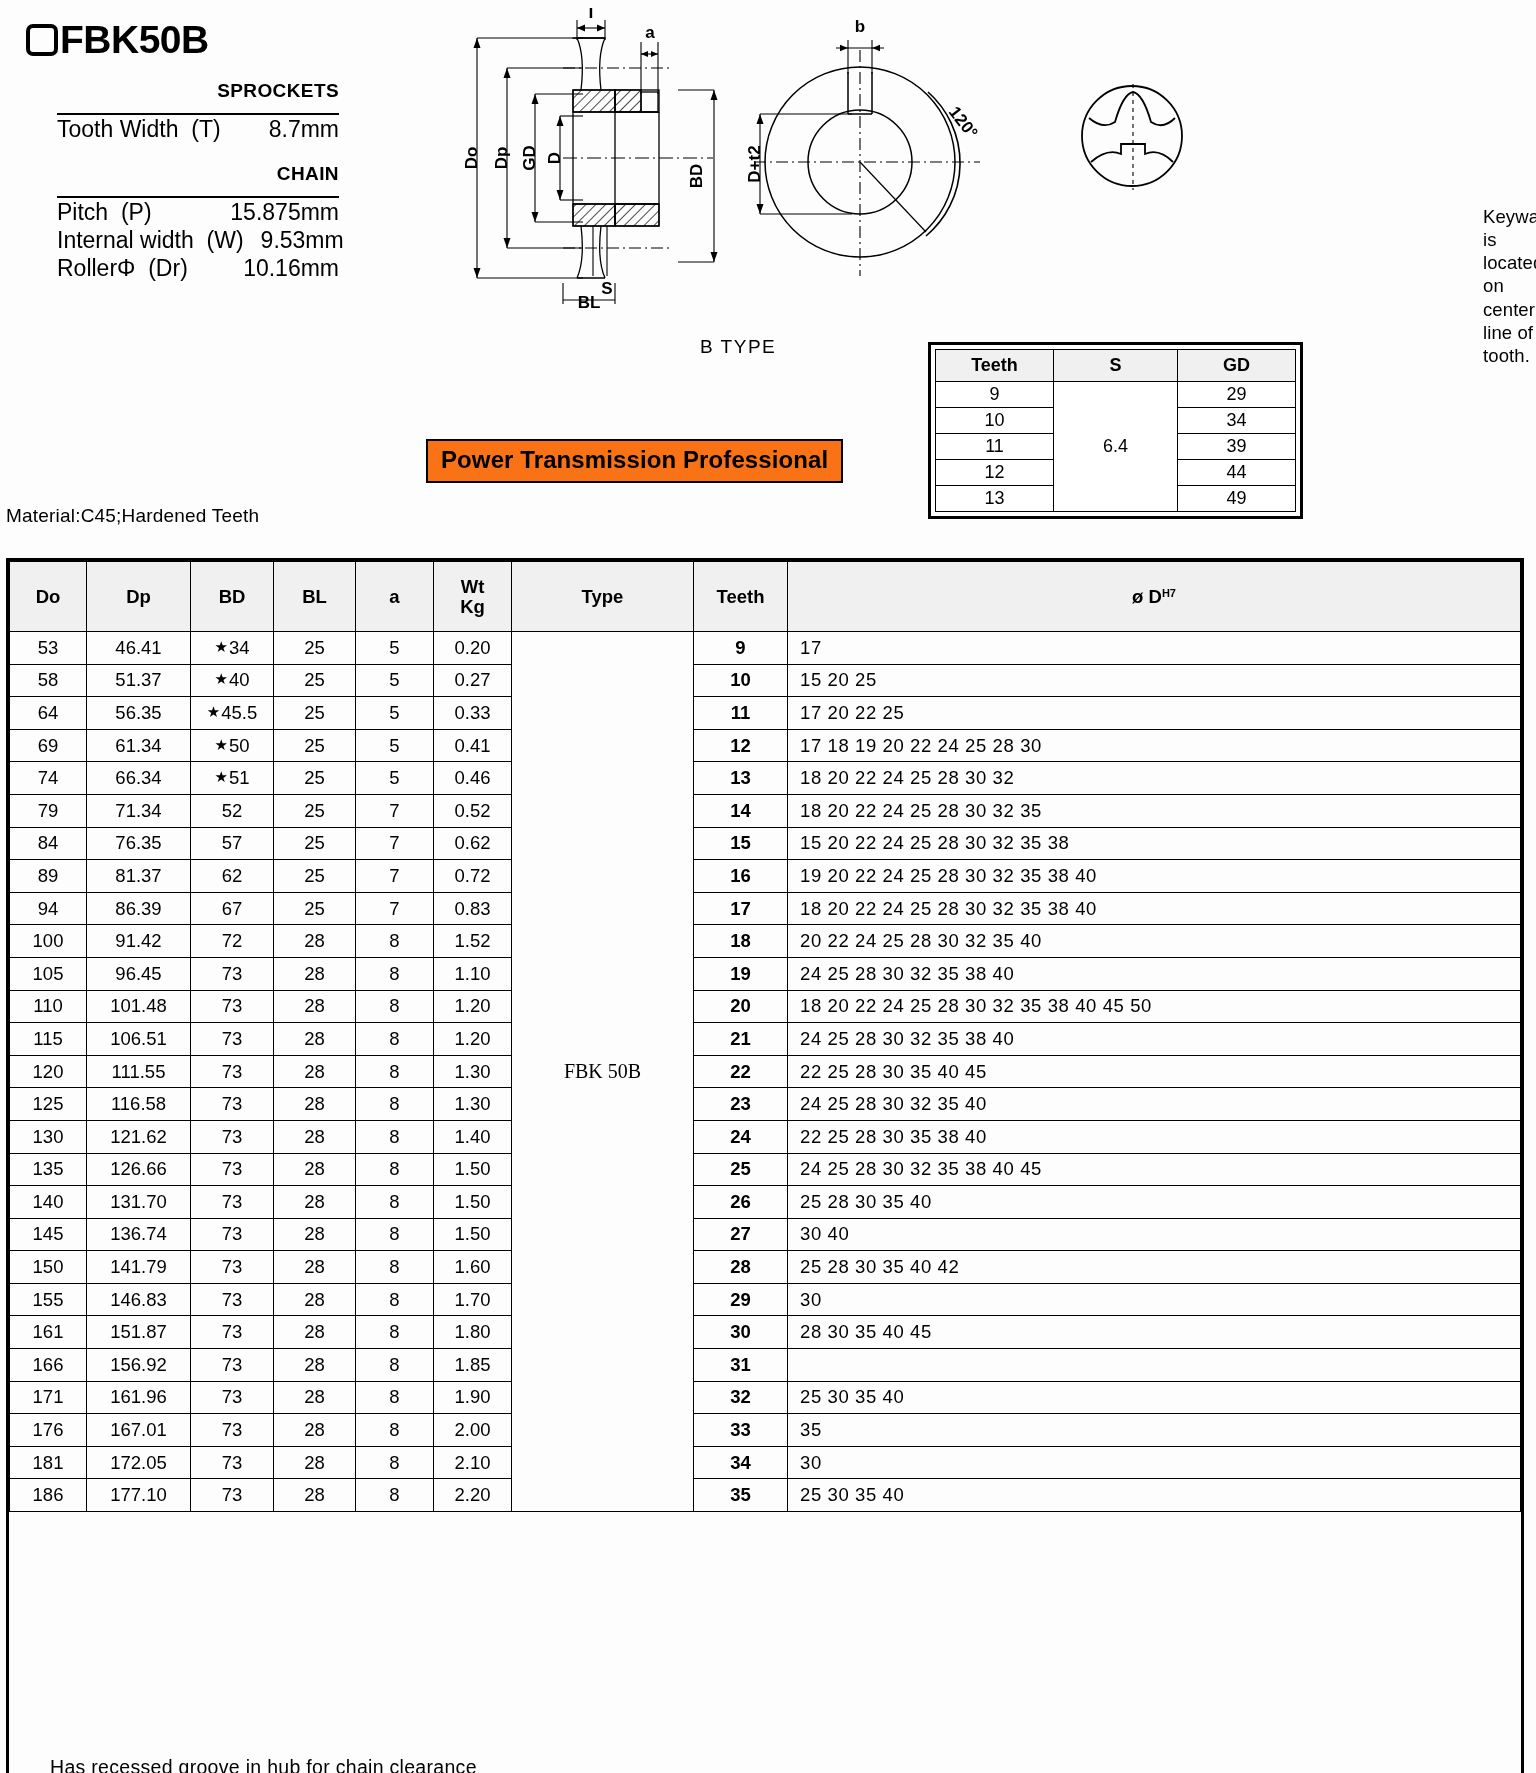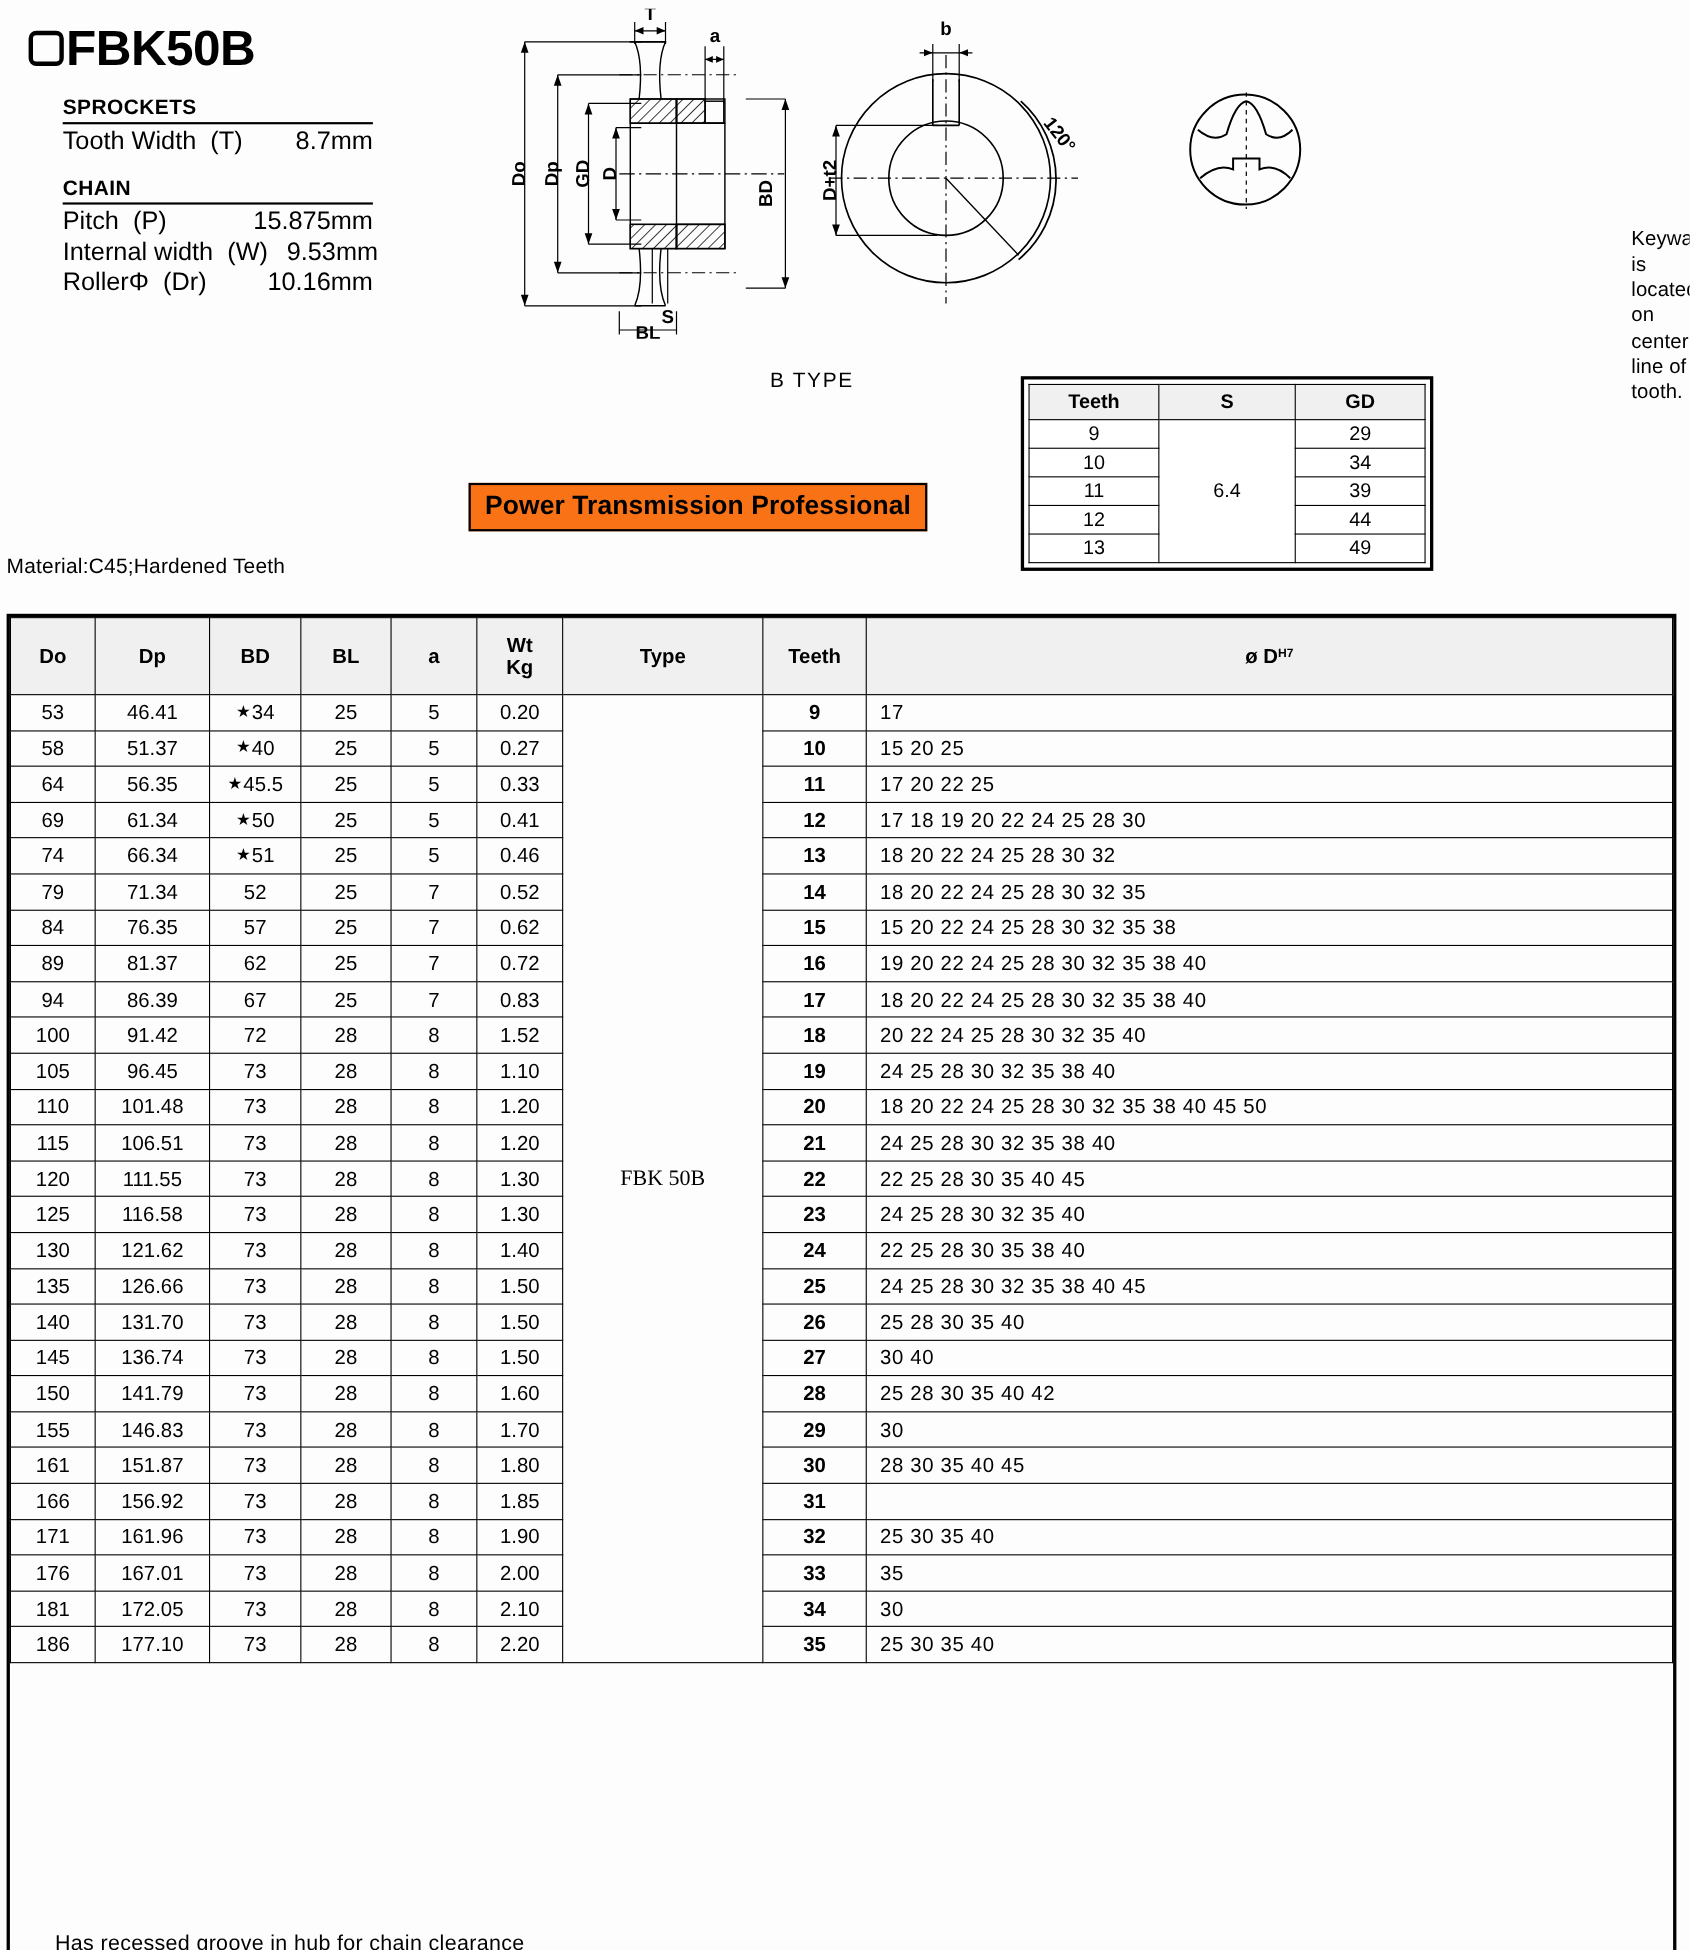--- a/index.html
+++ b/index.html
@@ -13,24 +13,24 @@
     overflow:hidden;
   }
 
   
   #header-block { position:absolute; left:0; top:0; width:470px; height:290px; }
   #model-row { display:flex; align-items:center; margin:18px 0 0 26px; }
   #model-square {
     width:32px; height:32px; border:4px solid #000; border-radius:7px;
     margin-right:2px;
   }
-  #model-title { font-size:45px; font-weight:bold; letter-spacing:-0.5px; }
+  #model-title { font-size:39px; font-weight:bold; letter-spacing:-0.5px; }
 
   .spec-group { margin-left:57px; width:282px; }
-  .spec-heading { font-size:19px; font-weight:bold; letter-spacing:0.4px; padding-bottom:1px; }
+  .spec-heading { font-size:19px; font-weight:bold; letter-spacing:0.4px; padding-bottom:11px;text-align:right; }
   .spec-rule { border-bottom:2.5px solid #000; width:100%; }
   .spec-line { display:flex; font-size:23px; line-height:1.22; white-space:pre;gap:17px; }
   .spec-line .sl-label { flex:0 0 auto; }
   .spec-line .sl-val { margin-left:auto; }
   #sprockets-group { margin-top:18px; }
   #chain-group { margin-top:20px; }
 
   
   #drawing-area { position:absolute; left:455px; top:0; width:1081px; height:330px; }
   .draw-svg { position:absolute; }

